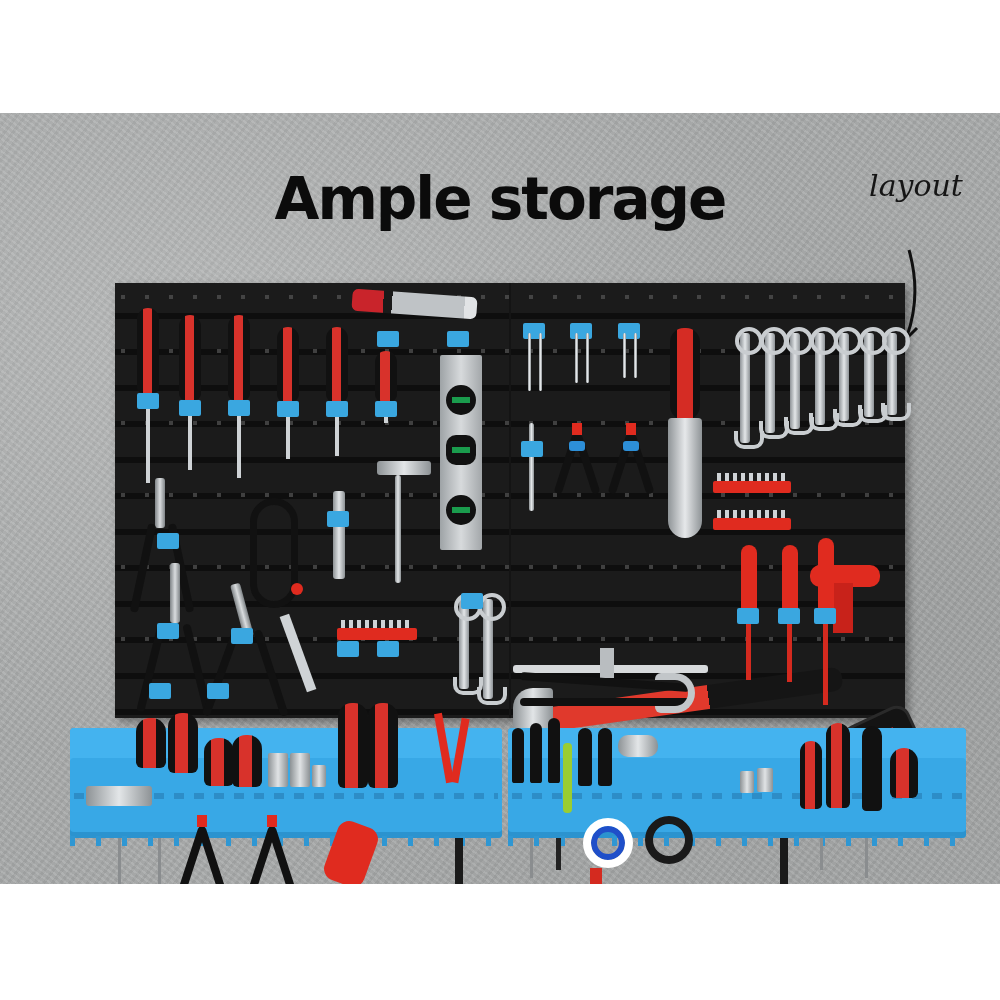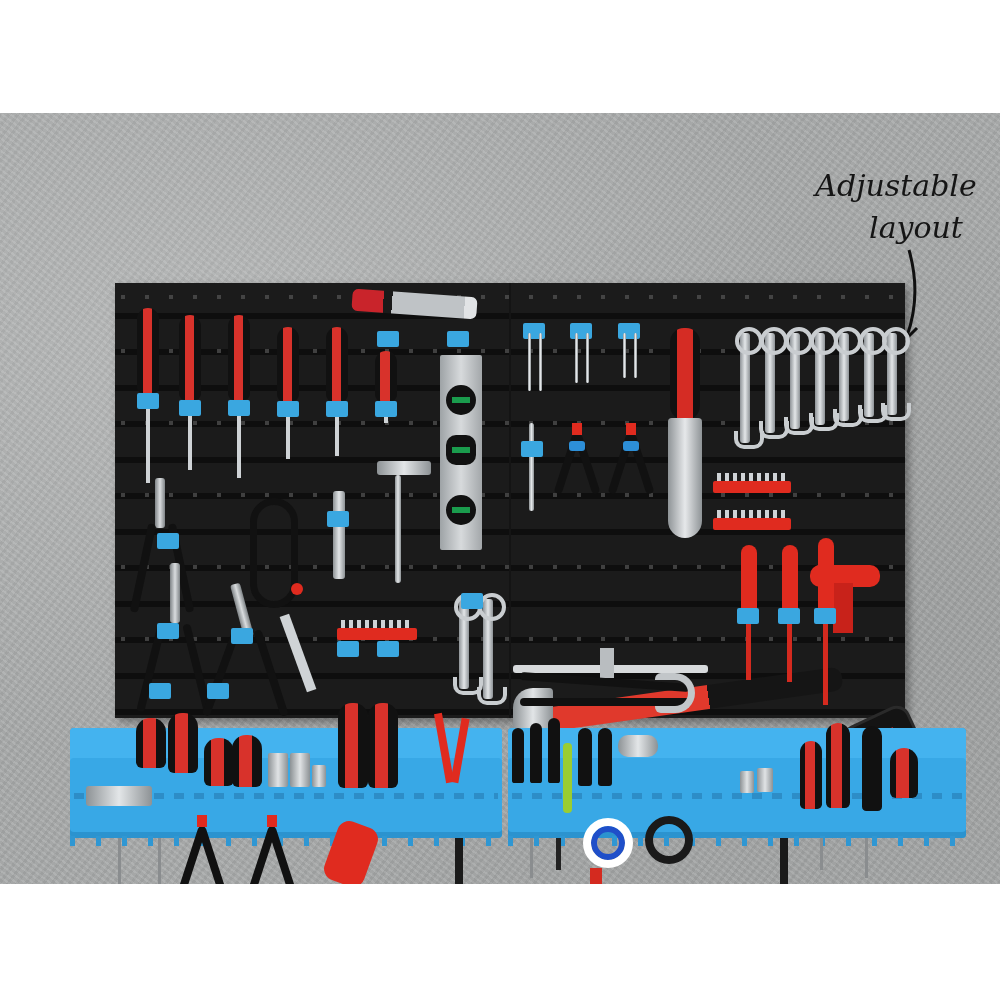--- a/index.html
+++ b/index.html
@@ -133,23 +133,23 @@
   .hanging-rod { position: absolute; width: 3px; background: #8a8d8f; }
   .tape-roll { position: absolute; width: 50px; height: 50px; border-radius: 50%; border: 8px solid #1a1a1a; background: transparent; }
   .tape-roll.blue { border-color: #fff; box-shadow: inset 0 0 0 6px #1f4fc9; }
   .red-tool { position: absolute; background: #e02b1f; }
 </style>
 </head>
 <body>
 
 <div class="banner">
 
+  <div class="headline">Ample storage</div>
 
   <div class="annotation">
-    <span>Adjustable</span>
     <span class="l2">layout</span>
   </div>
   <svg class="arrow" viewBox="0 0 30 95">
     <path d="M14 2 C 22 30, 22 60, 12 88" stroke="#111" stroke-width="3" fill="none"></path>
     <path d="M2 76 L12 90 L22 80" stroke="#111" stroke-width="3" fill="none"></path>
   </svg>
 
   <div class="board">
     <div class="panel left"></div>
     <div class="panel right"></div>

